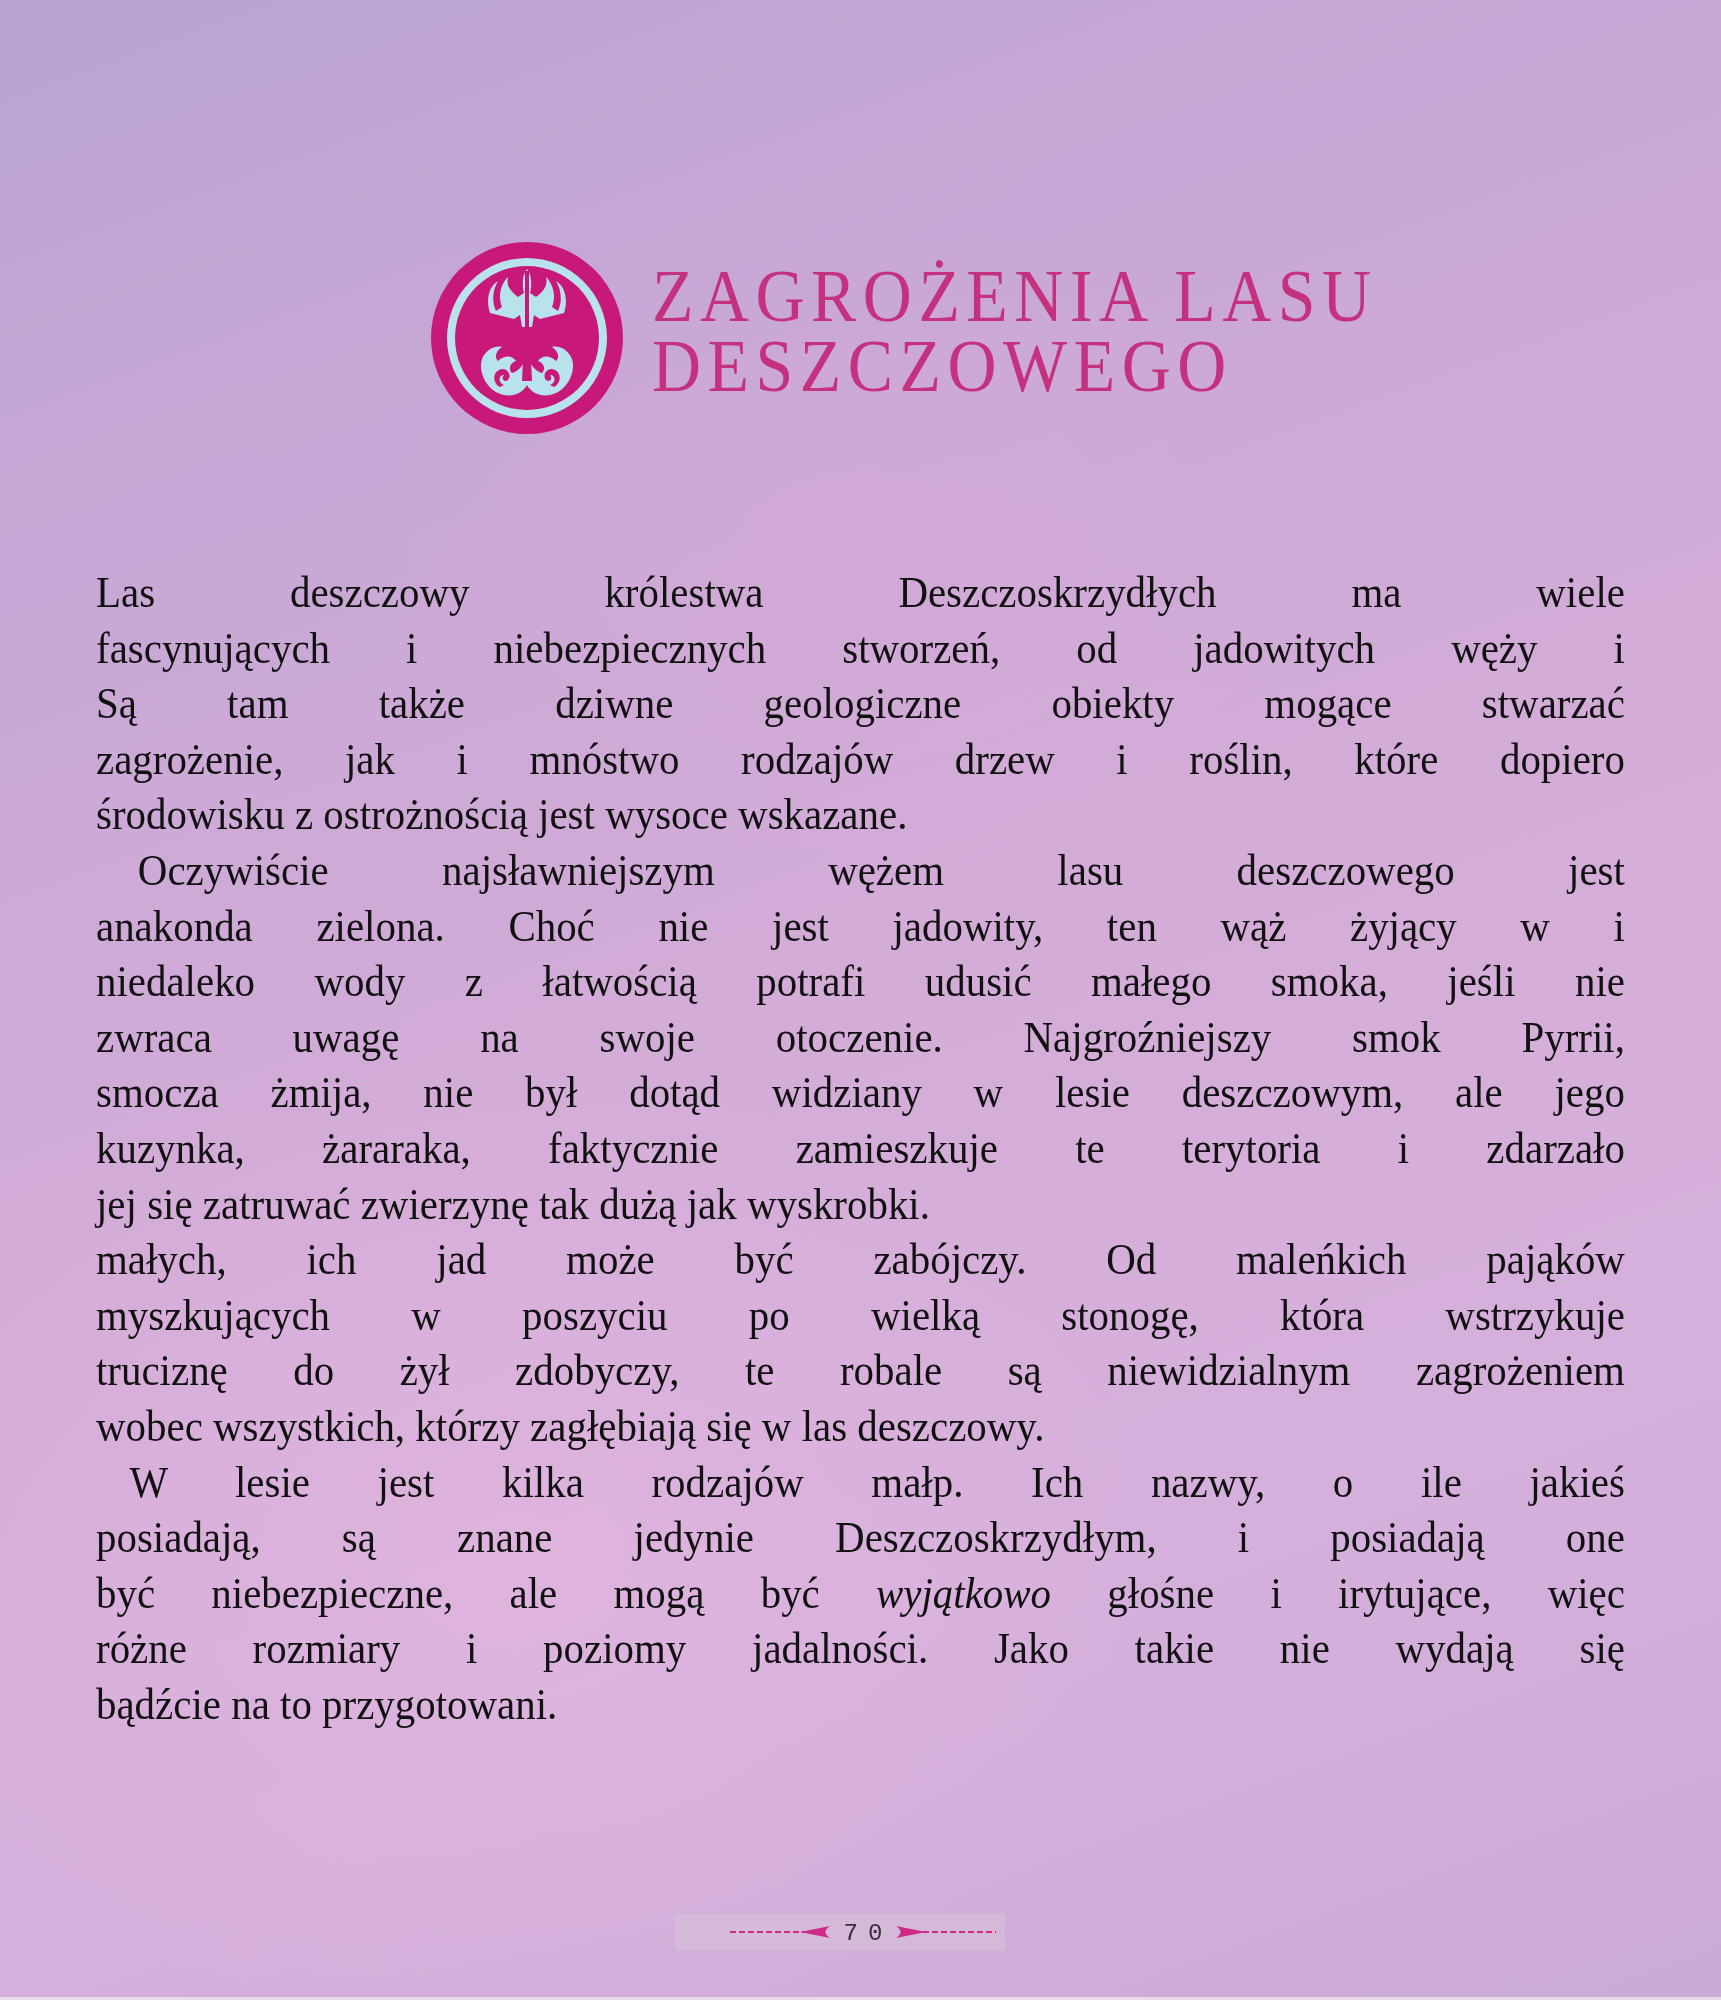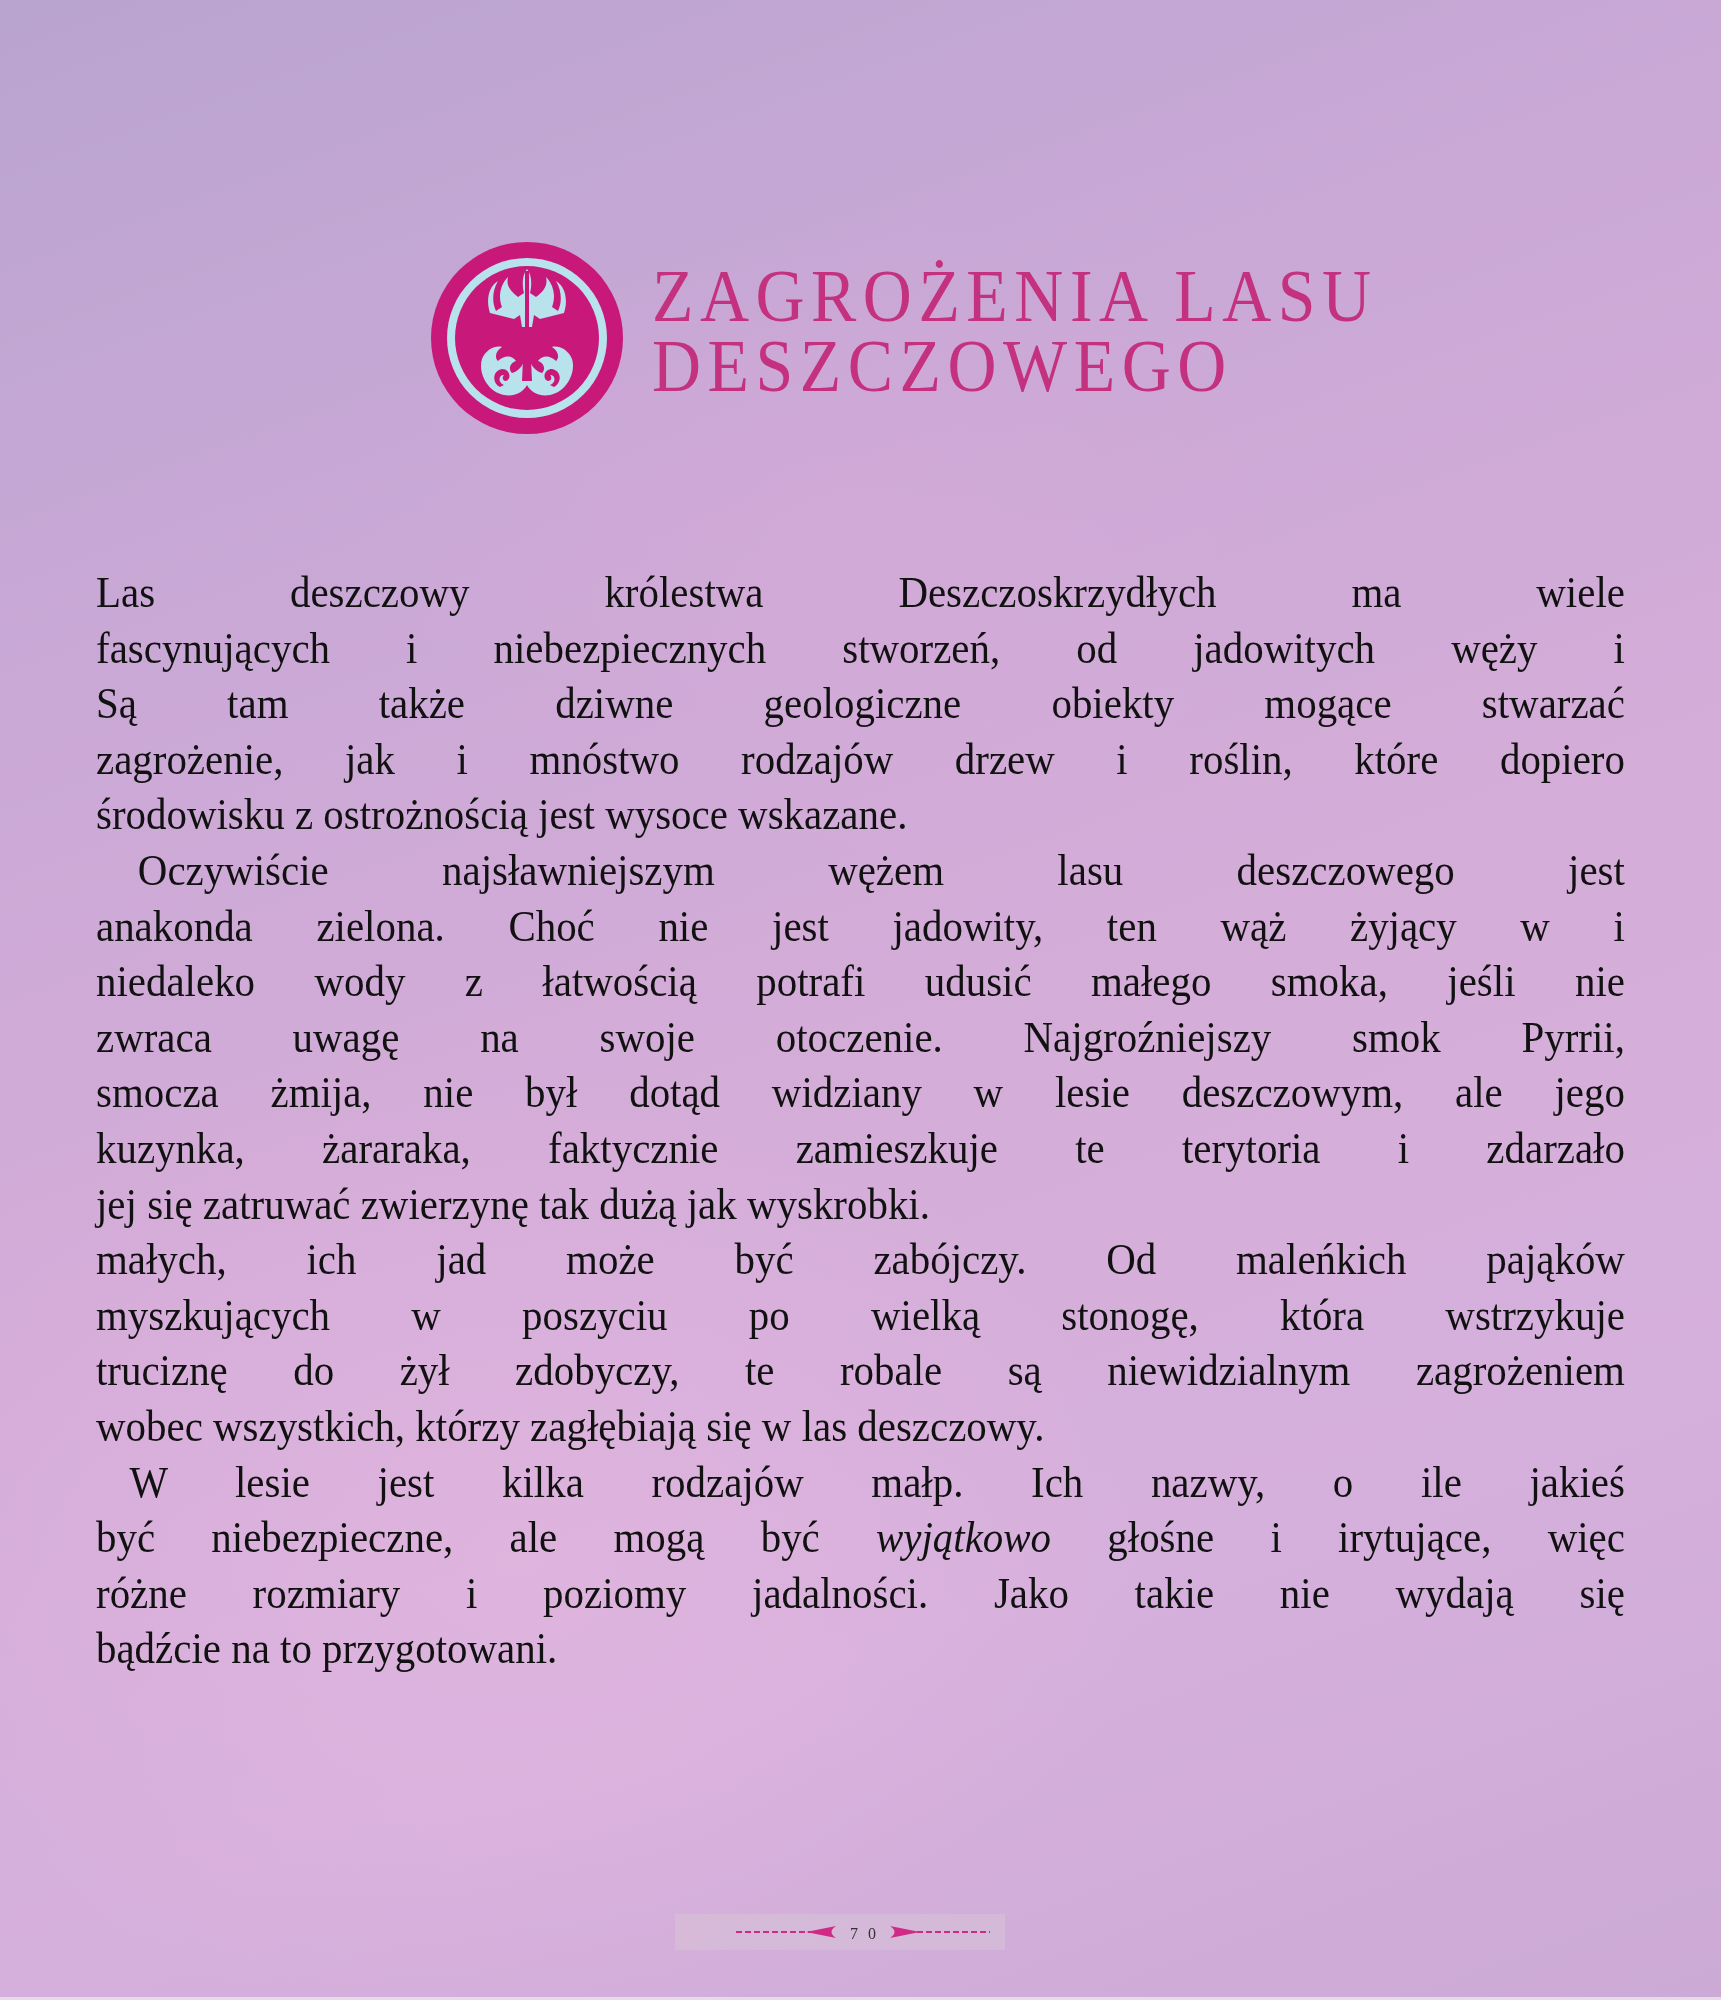--- a/index.html
+++ b/index.html
@@ -40,22 +40,22 @@
   .line em { font-style:italic; }
   .page-footer {
     position:absolute; left:675px; top:1914px; width:330px; height:36px;
     background:rgba(215,195,215,0.55);
   }
   .page-number-row {
     position:absolute; left:713px; top:1914px; width:300px; height:36px;
     display:flex; align-items:center; justify-content:center;
   }
   .page-number {
-    font-size:16px; color:#333; letter-spacing:10px; margin:3px 4px 0 14px;
-    font-family:Liberation Serif, serif;
+    font-size:24px; color:#333; letter-spacing:10px; margin:3px 4px 0 14px;
+    font-family:Liberation Mono, monospace;
   }
 </style>
 </head>
 <body>
 
 <div class="bottom-strip"></div>
 
 <div class="emblem">
   <svg width="194" height="194" viewBox="0 0 194 194">
     <circle cx="97" cy="97" r="96" fill="#c8197a"></circle>
@@ -133,20 +133,23 @@
     <div class="line last">
         <span class="inner">wobec wszystkich, którzy zagłębiają się w las deszczowy.</span>
       </div>
   </div>
 
   <div>
     <div class="line">
         <span class="inner" style="padding-left:36px;width:1608px;">  W lesie jest kilka rodzajów małp. Ich nazwy, o ile jakieś</span>
       </div>
     <div class="line">
+        <span class="inner">posiadają, są znane jedynie Deszczoskrzydłym, i posiadają one</span>
+      </div>
+    <div class="line">
         <span class="inner"><span>być niebezpieczne, ale mogą być </span><em>wyjątkowo</em><span> głośne i irytujące, więc</span></span>
       </div>
     <div class="line">
         <span class="inner">różne rozmiary i poziomy jadalności. Jako takie nie wydają się</span>
       </div>
     <div class="line last">
         <span class="inner">bądźcie na to przygotowani.</span>
       </div>
   </div>
 </div>

